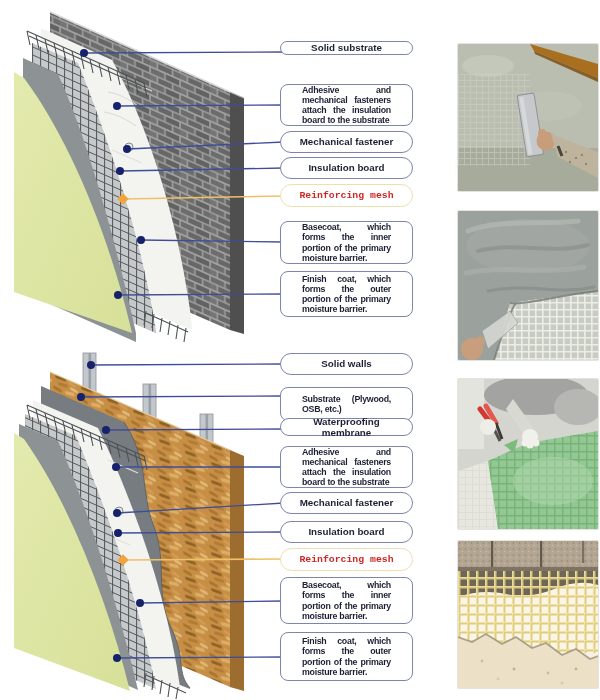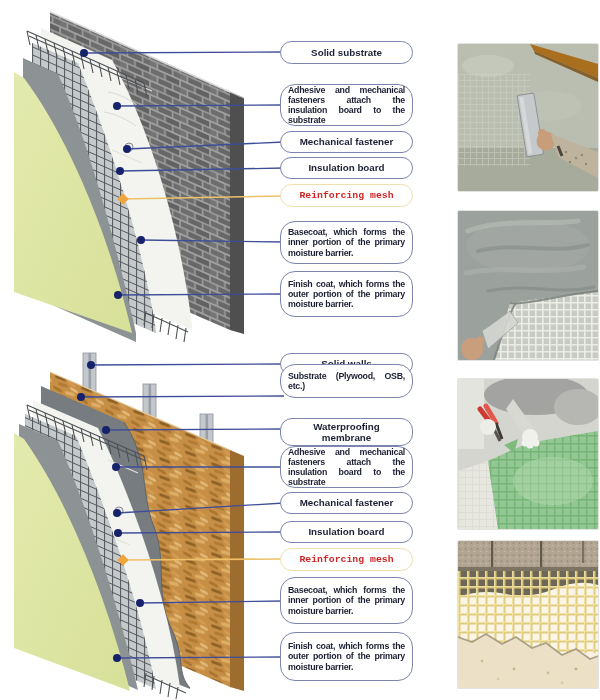--- a/index.html
+++ b/index.html
@@ -5,21 +5,21 @@
   html,body{margin:0;padding:0;background:#fff;}
   .canvas{position:relative;width:600px;height:700px;background:#fff;overflow:hidden;
           font-family:"Liberation Sans",sans-serif;}
   svg.diagram{position:absolute;left:0;z-index:1;}
   svg.overlay{position:absolute;left:0;top:0;z-index:5;pointer-events:none;}
   .lbl{position:absolute;left:280px;width:133px;box-sizing:border-box;background:#fff;
        border:1.6px solid #7d84ad;border-radius:12px;display:flex;align-items:center;
        justify-content:center;padding:2px 8px;z-index:10;color:#1d2033;
        font-weight:bold;font-size:9.8px;line-height:1.15;text-align:center;}
   .lbl span{display:block;width:100%;}
-  .lbl.multi{font-size:8.8px;letter-spacing:-0.25px;text-align:justify;border-radius:15px;padding:2px 7px;}
+  .lbl.multi{font-size:8.8px;letter-spacing:-0.25px;text-align:justify;border-radius:8px;padding:2px 21px;}
   .lbl.mesh{border-color:#eedfae;color:#cf2626;font-family:Liberation Mono, monospace;}
   .photo{position:absolute;left:458px;width:140px;z-index:2;box-shadow:0 0 0 1px #e3e3e0;
          border-radius:1px;overflow:hidden;}
 </style>
 </head>
 <body>
 
 <div class="canvas">
 
   <svg class="diagram" style="top:0" width="260" height="348" viewBox="0 0 260 348">
@@ -173,21 +173,21 @@
     <g stroke="#eec168" stroke-width="1.6">
       <line x1="123" y1="199" x2="284" y2="196"></line>
       <line x1="123" y1="560" x2="284" y2="559"></line>
     </g>
     <g fill="#f2a53c">
       <rect x="119" y="195" width="8" height="8" transform="rotate(45 123 199)"></rect>
       <rect x="119" y="556" width="8" height="8" transform="rotate(45 123 560)"></rect>
     </g>
   </svg>
 
-  <div class="lbl" style="top:41px;height:23px">
+  <div class="lbl" style="top:41px;height:14px">
       <span>Solid substrate</span>
     </div>
   <div class="lbl multi" style="top:84px;height:42px">
       <span>Adhesive and mechanical fasteners attach the insulation board to the substrate</span>
     </div>
   <div class="lbl" style="top:131px;height:22px">
       <span>Mechanical fastener</span>
     </div>
   <div class="lbl" style="top:157px;height:22px">
       <span>Insulation board</span>
@@ -198,24 +198,24 @@
   <div class="lbl multi" style="top:221px;height:43px">
       <span>Basecoat, which forms the inner portion of the primary moisture barrier.</span>
     </div>
   <div class="lbl multi" style="top:271px;height:46px">
       <span>Finish coat, which forms the outer portion of the primary moisture barrier.</span>
     </div>
 
   <div class="lbl" style="top:353px;height:22px">
       <span>Solid walls</span>
     </div>
-  <div class="lbl multi" style="top:364px;height:34px">
+  <div class="lbl multi" style="top:387px;height:34px">
       <span>Substrate (Plywood, OSB, etc.)</span>
     </div>
-  <div class="lbl" style="top:418px;height:28px">
+  <div class="lbl" style="top:418px;height:18px">
       <span>Waterproofing membrane</span>
     </div>
   <div class="lbl multi" style="top:446px;height:42px">
       <span>Adhesive and mechanical fasteners attach the insulation board to the substrate</span>
     </div>
   <div class="lbl" style="top:492px;height:22px">
       <span>Mechanical fastener</span>
     </div>
   <div class="lbl" style="top:521px;height:22px">
       <span>Insulation board</span>

